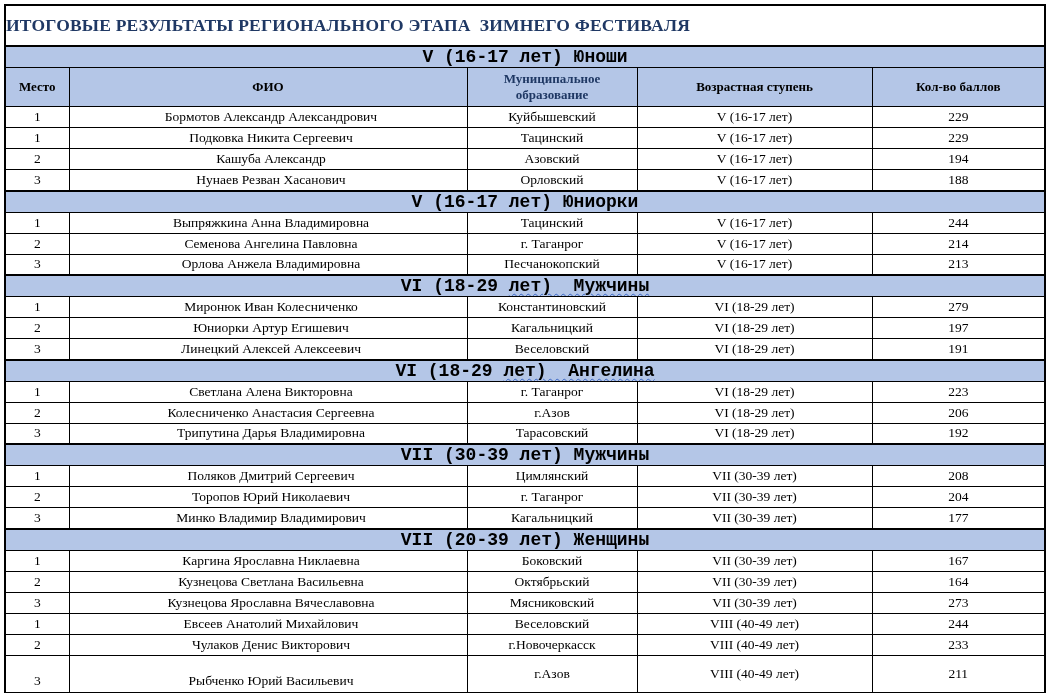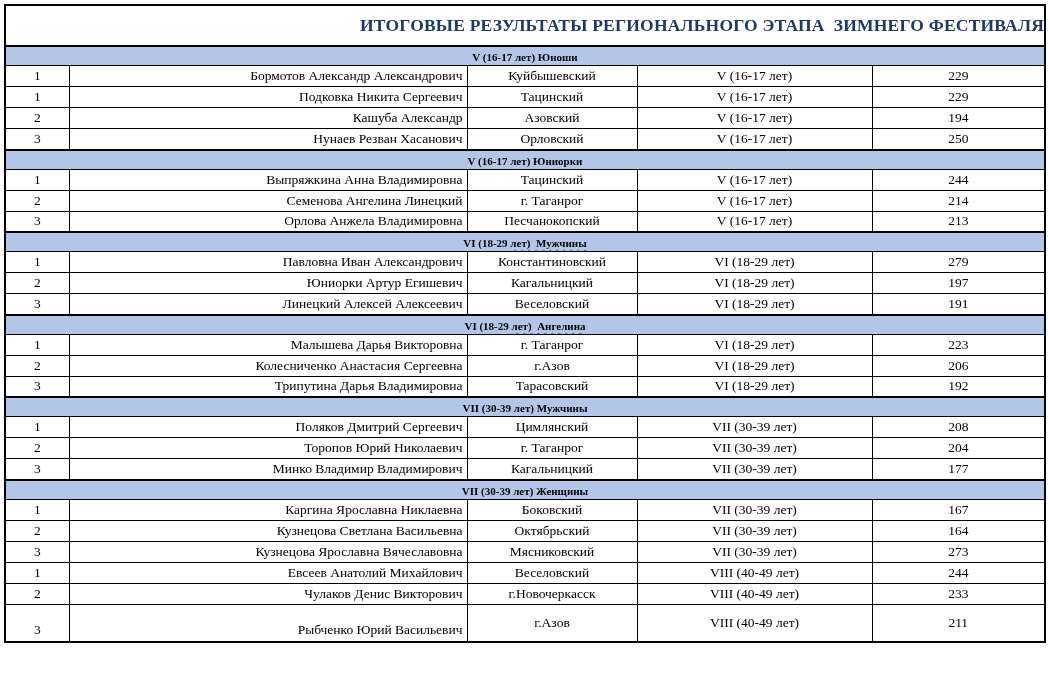--- a/index.html
+++ b/index.html
@@ -23,40 +23,41 @@
     border: 2px solid #000;
   }
   td { border: 1px solid #000; overflow: hidden; padding: 0; }
 
   tr.title-row td {
     height: 41px;
     background: #fff;
     border-bottom: 2px solid #000;
   }
   .page-title {
-    text-align: right;
+    text-align: left;
     font-weight: bold;
     font-size: 17.5px;
     color: var(--title-color, #1f3864);
     white-space: pre;
     letter-spacing: 0.2px;
   }
 
   tr.band-row td {
     background: var(--band-bg, #b4c6e7);
     height: 19px;
     text-align: center;
     border-top: 2px solid #000;
     border-bottom: 1.5px solid #000;
   }
   .band-label {
     font-weight: bold;
-    font-size: 11px;
+    font-size: 18px;
     white-space: pre;
     color: #000;
+    font-family: Liberation Mono, monospace;
   }
   .squiggle {
     text-decoration: underline;
     text-decoration-style: wavy;
     text-decoration-color: #3a66c5;
     text-decoration-thickness: 1px;
     text-underline-offset: 2px;
   }
 
   tr.header-row td {
@@ -73,21 +74,21 @@
 
   tr.data-row td {
     height: 21px;
     font-size: 13.5px;
     text-align: center;
     vertical-align: middle;
     padding: 0 4px;
     background: #fff;
   }
   tr.data-row td.name-cell {
-    text-align: right;
+    text-align: center;
     padding-left: 10px;
     margin-left: 28px;
   }
   tr.data-row.tall td { height: 38px; }
   tr.data-row.tall td.place-cell,
   tr.data-row.tall td.name-cell {
     vertical-align: bottom;
     padding-bottom: 3px;
   }
 </style>
@@ -105,20 +106,27 @@
     </colgroup>
     <tbody id="table-body">
       <tr class="title-row">
         <td colspan="5">
           <div class="page-title">ИТОГОВЫЕ РЕЗУЛЬТАТЫ РЕГИОНАЛЬНОГО ЭТАПА  ЗИМНЕГО ФЕСТИВАЛЯ</div>
         </td>
       </tr>
     <tr class="band-row">
           <td colspan="5"><span class="band-label"><span>V (16-17 лет) Юноши</span></span></td>
         </tr>
+  <tr class="header-row">
+    <td>Место</td>
+    <td>ФИО</td>
+    <td class="muni">Муниципальное образование</td>
+    <td>Возрастная ступень</td>
+    <td>Кол-во баллов</td>
+  </tr>
 
   <tr class="data-row">
     <td class="place-cell">1</td>
     <td class="name-cell">Бормотов Александр Александрович</td>
     <td class="municipality-cell">Куйбышевский</td>
     <td class="age-group-cell">V (16-17 лет)</td>
     <td class="points-cell">229</td>
   </tr>
 
   <tr class="data-row">
@@ -135,54 +143,54 @@
     <td class="municipality-cell">Азовский</td>
     <td class="age-group-cell">V (16-17 лет)</td>
     <td class="points-cell">194</td>
   </tr>
 
   <tr class="data-row">
     <td class="place-cell">3</td>
     <td class="name-cell">Нунаев Резван Хасанович</td>
     <td class="municipality-cell">Орловский</td>
     <td class="age-group-cell">V (16-17 лет)</td>
-    <td class="points-cell">250</td>
+    <td class="points-cell">188</td>
   </tr>
 <tr class="band-row">
           <td colspan="5"><span class="band-label"><span>V (16-17 лет) Юниорки</span></span></td>
         </tr>
   <tr class="data-row">
     <td class="place-cell">1</td>
     <td class="name-cell">Выпряжкина Анна Владимировна</td>
     <td class="municipality-cell">Тацинский</td>
     <td class="age-group-cell">V (16-17 лет)</td>
     <td class="points-cell">244</td>
   </tr>
 
   <tr class="data-row">
     <td class="place-cell">2</td>
-    <td class="name-cell">Семенова Ангелина Линецкий</td>
+    <td class="name-cell">Семенова Ангелина Павловна</td>
     <td class="municipality-cell">г. Таганрог</td>
     <td class="age-group-cell">V (16-17 лет)</td>
     <td class="points-cell">214</td>
   </tr>
 
   <tr class="data-row">
     <td class="place-cell">3</td>
     <td class="name-cell">Орлова Анжела Владимировна</td>
     <td class="municipality-cell">Песчанокопский</td>
     <td class="age-group-cell">V (16-17 лет)</td>
     <td class="points-cell">213</td>
   </tr>
 <tr class="band-row">
           <td colspan="5"><span class="band-label"><span>VI (18-29 </span><span class="squiggle">лет)  Мужчины</span></span></td>
         </tr>
   <tr class="data-row">
     <td class="place-cell">1</td>
-    <td class="name-cell">Павловна Иван Александрович</td>
+    <td class="name-cell">Миронюк Иван Колесниченко</td>
     <td class="municipality-cell">Константиновский</td>
     <td class="age-group-cell">VI (18-29 лет)</td>
     <td class="points-cell">279</td>
   </tr>
 
   <tr class="data-row">
     <td class="place-cell">2</td>
     <td class="name-cell">Юниорки Артур Егишевич</td>
     <td class="municipality-cell">Кагальницкий</td>
     <td class="age-group-cell">VI (18-29 лет)</td>
@@ -194,21 +202,21 @@
     <td class="name-cell">Линецкий Алексей Алексеевич</td>
     <td class="municipality-cell">Веселовский</td>
     <td class="age-group-cell">VI (18-29 лет)</td>
     <td class="points-cell">191</td>
   </tr>
 <tr class="band-row">
           <td colspan="5"><span class="band-label"><span>VI (18-29 </span><span class="squiggle">лет)  Ангелина</span></span></td>
         </tr>
   <tr class="data-row">
     <td class="place-cell">1</td>
-    <td class="name-cell">Малышева Дарья Викторовна</td>
+    <td class="name-cell">Светлана Алена Викторовна</td>
     <td class="municipality-cell">г. Таганрог</td>
     <td class="age-group-cell">VI (18-29 лет)</td>
     <td class="points-cell">223</td>
   </tr>
 
   <tr class="data-row">
     <td class="place-cell">2</td>
     <td class="name-cell">Колесниченко Анастасия Сергеевна</td>
     <td class="municipality-cell">г.Азов</td>
     <td class="age-group-cell">VI (18-29 лет)</td>
@@ -242,21 +250,21 @@
   </tr>
 
   <tr class="data-row">
     <td class="place-cell">3</td>
     <td class="name-cell">Минко Владимир Владимирович</td>
     <td class="municipality-cell">Кагальницкий</td>
     <td class="age-group-cell">VII (30-39 лет)</td>
     <td class="points-cell">177</td>
   </tr>
 <tr class="band-row">
-          <td colspan="5"><span class="band-label"><span>VII (30-39 лет) Женщины</span></span></td>
+          <td colspan="5"><span class="band-label"><span>VII (20-39 лет) Женщины</span></span></td>
         </tr>
   <tr class="data-row">
     <td class="place-cell">1</td>
     <td class="name-cell">Каргина Ярославна Никлаевна</td>
     <td class="municipality-cell">Боковский</td>
     <td class="age-group-cell">VII (30-39 лет)</td>
     <td class="points-cell">167</td>
   </tr>
 
   <tr class="data-row">

